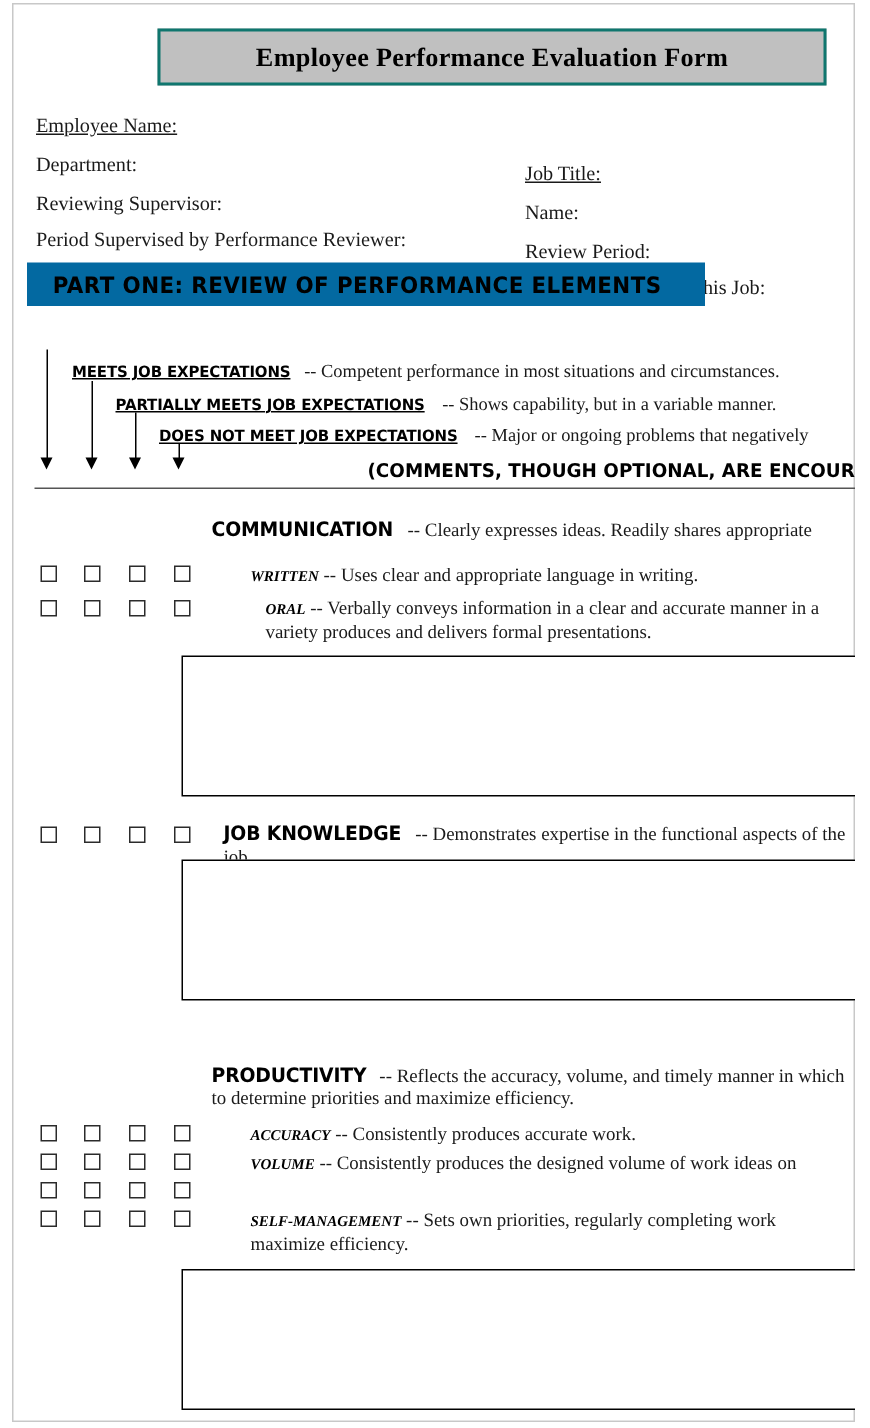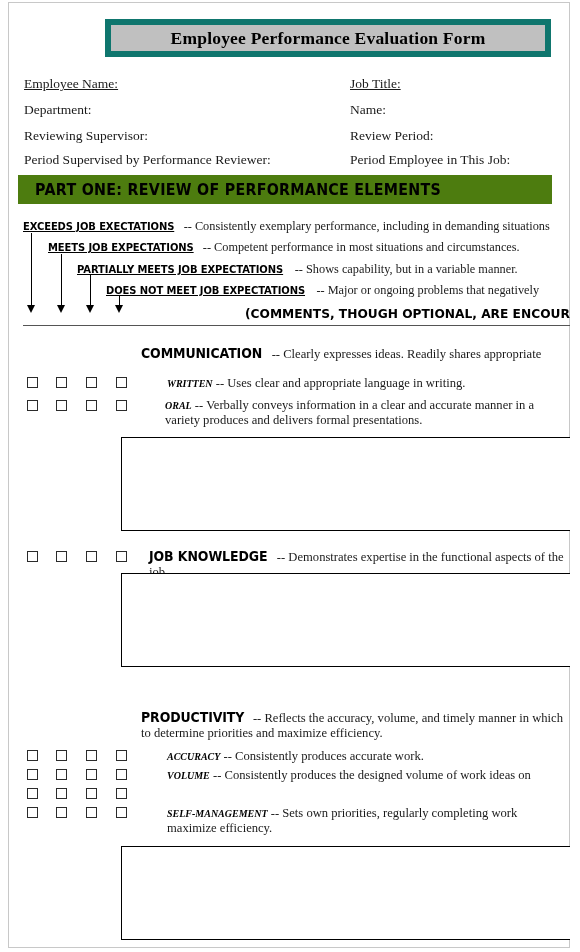--- a/index.html
+++ b/index.html
@@ -40,21 +40,21 @@
   }
 
   
   .title-bar {
     position: absolute;
     left: 96px;
     top: 16px;
     width: 446px;
     height: 38px;
     background: #c0c0c0;
-    border: 6px solid #0f766e;
+    border: 2px solid #0f766e;
     box-sizing: border-box;
     display: flex;
     align-items: center;
     justify-content: center;
   }
   .title-bar-text {
     font-family: "Liberation Serif", serif;
     font-weight: bold;
     font-size: 17.5px;
     color: #000000;
@@ -64,34 +64,34 @@
 
   
   .field {
     position: absolute;
     font-family: "Liberation Serif", serif;
     font-size: 13.5px;
     color: #1a1a1a;
     white-space: nowrap;
   }
   .col-left  { left: 15px; }
-  .col-right { left: 341px; }
+  .col-right { left: 341px; margin-top: 32px; }
   .row1 { top: 73px; text-decoration: underline; }
   .row2 { top: 99px; }
   .row3 { top: 125px; }
   .row4 { top: 149px; }
 
   
   .banner {
     position: absolute;
     left: 9px;
     top: 172px;
-    width: 534px;
+    width: 452px;
     height: 29px;
-    background: #4d7c0f;
+    background: #0369a1;
     box-sizing: border-box;
     display: flex;
     align-items: center;
     text-align: center;
   }
   .banner-text {
     font-family: "DejaVu Sans", sans-serif;
     font-weight: bold;
     font-size: 15px;
     color: #000000;
@@ -235,24 +235,20 @@
 
     <div class="field col-right row1">Job Title:</div>
     <div class="field col-right row2">Name:</div>
     <div class="field col-right row3">Review Period:</div>
     <div class="field col-right row4">Period Employee in This Job:</div>
 
     <div class="banner">
       <div class="banner-text">PART ONE: REVIEW OF PERFORMANCE ELEMENTS</div>
     </div>
 
-    <div class="scale-row sc1">
-      <span class="lbl">EXCEEDS JOB EXECTATIONS</span>
-      <span class="desc">-- Consistently exemplary performance, including in demanding situations</span>
-    </div>
     <div class="scale-row sc3">
       <span class="lbl">PARTIALLY MEETS JOB EXPECTATIONS</span>
       <span class="desc">-- Shows capability, but in a variable manner.</span>
     </div>
     <div class="scale-row sc2">
       <span class="lbl">MEETS JOB EXPECTATIONS</span>
       <span class="desc">-- Competent performance in most situations and circumstances.</span>
     </div>
     <div class="scale-row sc4">
       <span class="lbl">DOES NOT MEET JOB EXPECTATIONS</span>
@@ -287,21 +283,21 @@
     <div class="sub-item" style="left:158px; top:373px; width:404px;">
       <span class="name">WRITTEN</span>
       <span>-- Uses clear and appropriate language in writing.</span>
     </div>
 
     <div class="cbox" style="left:18px;  top:397px;"></div>
     <div class="cbox" style="left:47px;  top:397px;"></div>
     <div class="cbox" style="left:77px;  top:397px;"></div>
     <div class="cbox" style="left:107px; top:397px;"></div>
 
-    <div class="sub-item" style="left:156px; top:395px; width:404px;">
+    <div class="sub-item" style="left:168px; top:395px; width:404px;">
       <span class="name">ORAL</span>
       <span>-- Verbally conveys information in a clear and accurate manner in a variety produces and delivers formal presentations.</span>
     </div>
 
     <div class="cmt-box" style="top:434px; width:450px; height:94px;"></div>
 
     <div class="cbox" style="left:18px;  top:548px;"></div>
     <div class="cbox" style="left:47px;  top:548px;"></div>
     <div class="cbox" style="left:77px;  top:548px;"></div>
     <div class="cbox" style="left:107px; top:548px;"></div>

